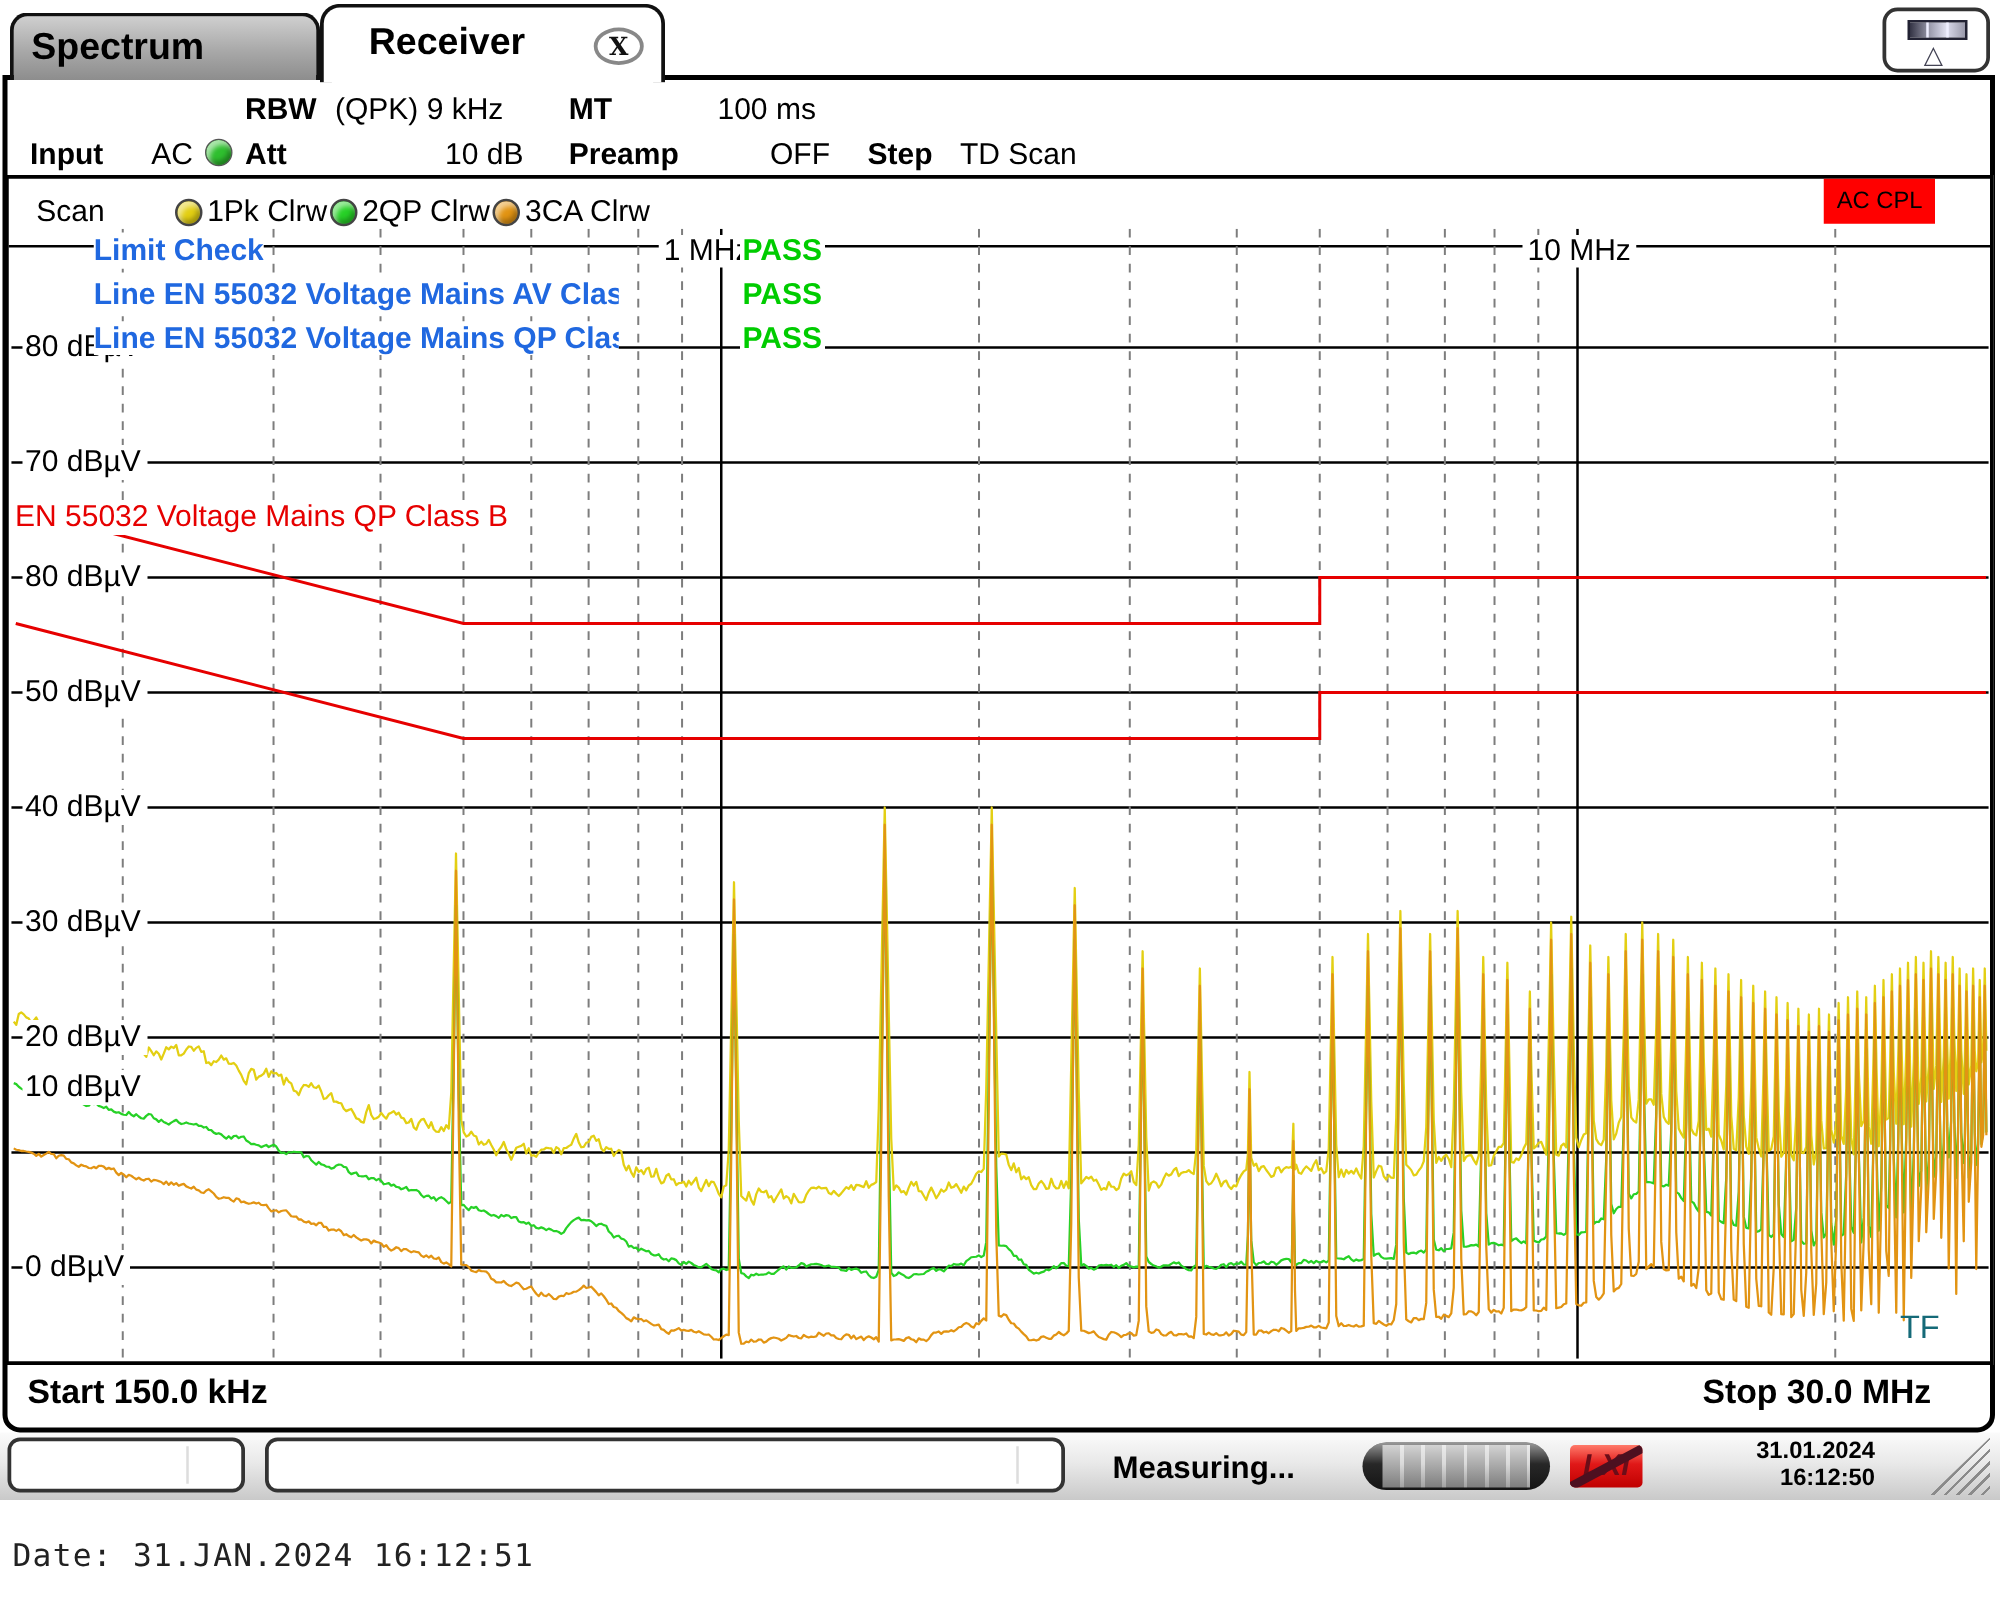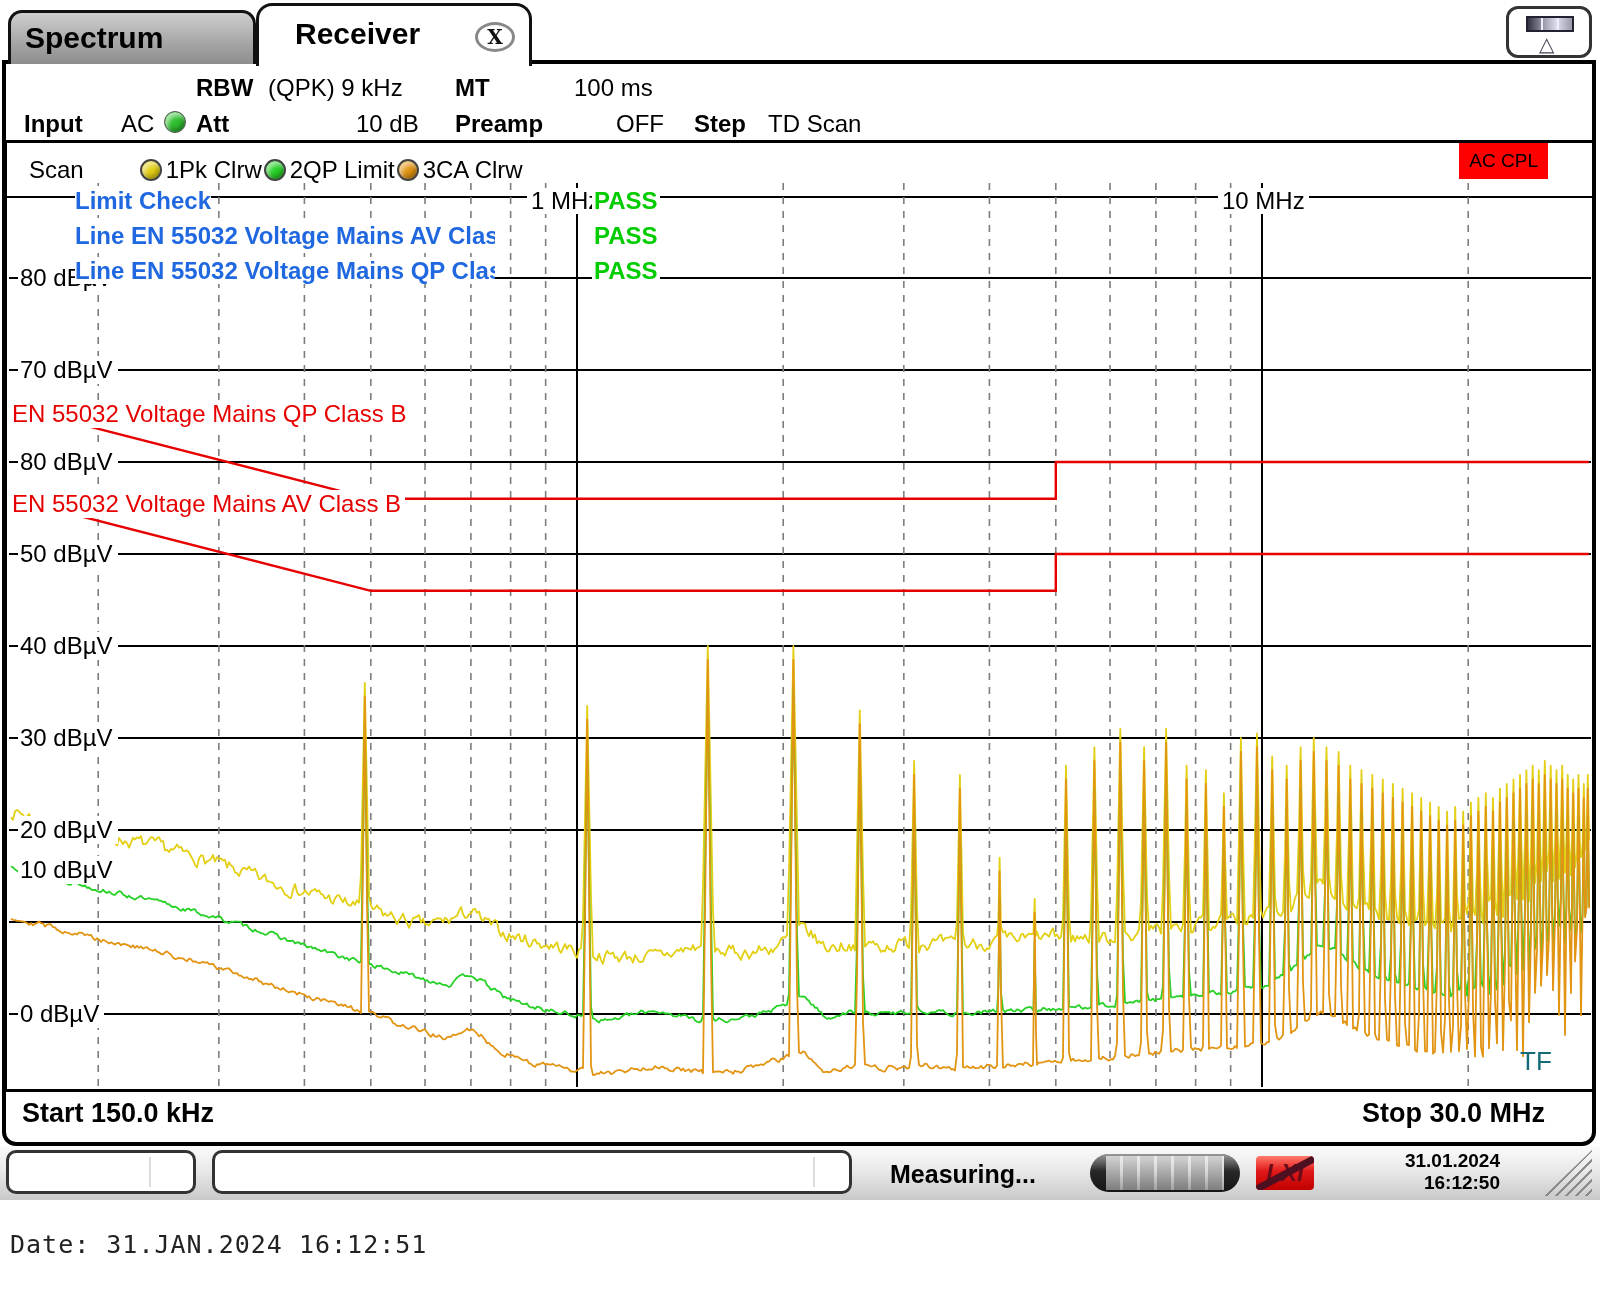--- a/index.html
+++ b/index.html
@@ -137,21 +137,21 @@
 
   <div class="abs chart-panel">
     <div class="scan-row">
       <span class="scan-label">Scan</span>
       <span class="leg">
         <span class="dot" style="background: rgb(227, 207, 19);"></span>
         <span>1Pk Clrw</span>
       </span>
       <span class="leg">
         <span class="dot" style="background: rgb(39, 209, 39);"></span>
-        <span>2QP Limit</span>
+        <span>2QP Clrw</span>
       </span>
       <span class="leg">
         <span class="dot" style="background: rgb(226, 148, 19);"></span>
         <span>3CA Clrw</span>
       </span>
       <span class="accpl" id="accpl" style="background: rgb(255, 0, 0);">AC CPL</span>
     </div>
     <svg id="plot" width="1582" height="904">
         <line x1="0" x2="1582" y1="831" y2="831" stroke="#000" stroke-width="2"></line>
         <line x1="0" x2="1582" y1="739" y2="739" stroke="#000" stroke-width="2"></line>
@@ -199,21 +199,20 @@
   <div class="abs lc lc-pass" style="left:592px; top:221px;">PASS</div>
   <div class="abs lc" style="left:75px; top:256px; width:420px; overflow:hidden;">
     <span class="lc-name">Line EN 55032 Voltage Mains QP Class B</span>
   </div>
   <div class="abs lc lc-pass" style="left:592px; top:256px;">PASS</div>
 
   <div class="abs xlab" style="left:527px; top:188px; z-index:4;">1 MHz</div>
   <div class="abs xlab" style="left:1218px; top:188px;">10 MHz</div>
 
   <div class="abs limlab" style="left:8px; top:400px;">EN 55032 Voltage Mains QP Class B</div>
-  <div class="abs limlab" style="left:8px; top:490px;">EN 55032 Voltage Mains AV Class B</div>
 
   <div class="abs tf" style="left:1520px; top:1046px;">TF</div>
 
   <div class="abs ssrow" style="left:22px; top:1098px;">Start 150.0 kHz</div>
   <div class="abs ssrow" style="right:55px; top:1098px;">Stop 30.0 MHz</div>
 
   <div class="abs status-strip"></div>
   <div class="abs sbox" style="left:6px; top:1150px; width:190px; height:44px;">
     <span class="divl" style="right:42px;"></span>
   </div>

